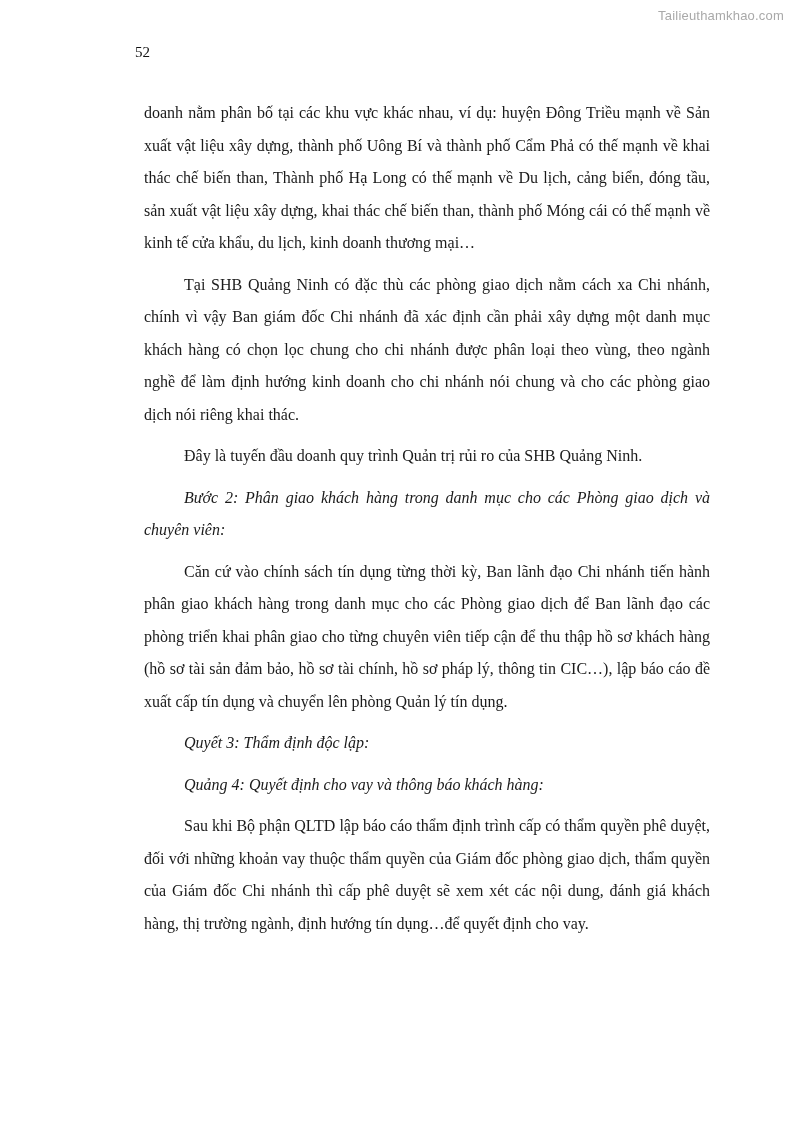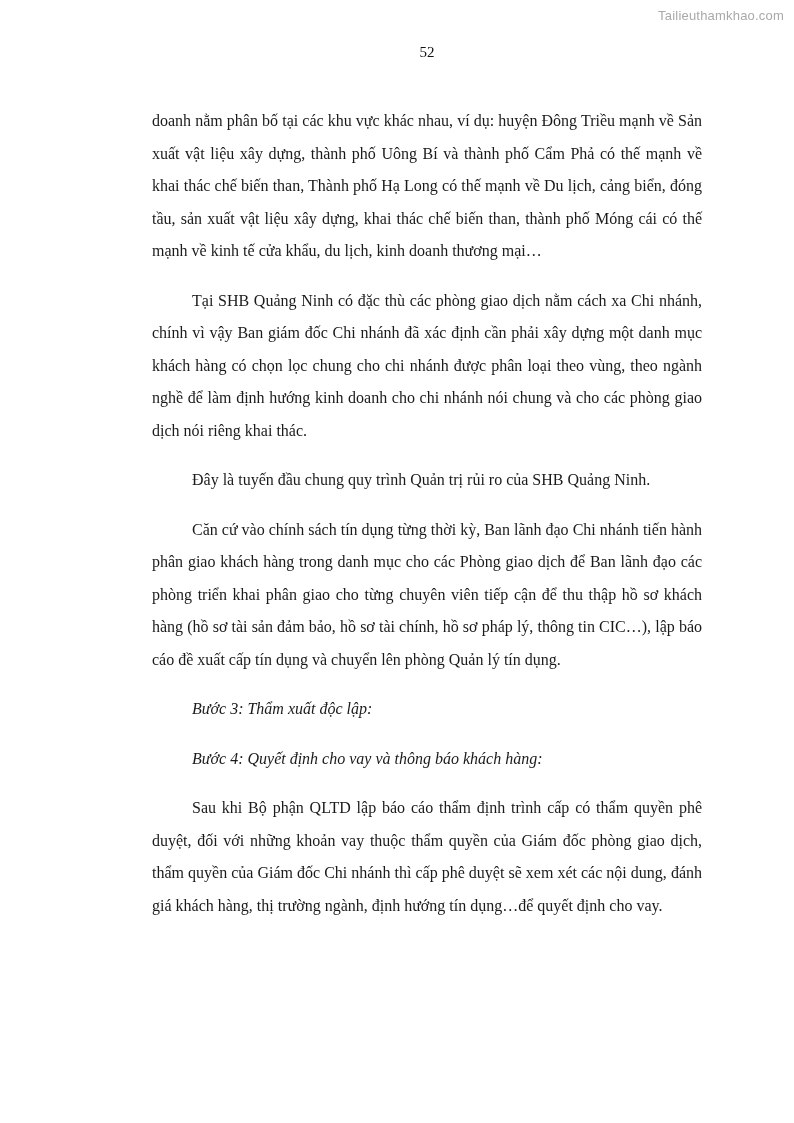--- a/index.html
+++ b/index.html
@@ -24,35 +24,35 @@
     font-size: 13px;
     color: #a9a9a9;
     letter-spacing: 0.2px;
     text-align: right;
   }
   .page-number {
     position: absolute;
     top: 44px;
     left: 135px;
     right: 75px;
-    text-align: center;
+    text-align: left;
     font-size: 15px;
     color: #111111;
   }
   .content {
     position: absolute;
     top: 88px;
     left: 135px;
     right: 75px;
     font-size: 16px;
     line-height: 32.5px;
     text-align: justify;
   }
   .content p {
-    margin: 17px;
+    margin: 9px;
     padding: 0;
   }
   .para-indent {
     text-indent: 40px;
     font-family: Liberation Serif, serif;
   }
   .para-noindent {
     text-indent: 0;
   }
   .para-italic {
@@ -64,20 +64,21 @@
 
 <div class="page">
 
   <div class="watermark">Tailieuthamkhao.com</div>
 
   <div class="page-number">52</div>
 
   <div class="content">
     <p class="para-noindent">doanh nằm phân bố tại các khu vực khác nhau, ví dụ: huyện Đông Triều mạnh về Sản xuất vật liệu xây dựng, thành phố Uông Bí và thành phố Cẩm Phả có thế mạnh về khai thác chế biến than, Thành phố Hạ Long có thế mạnh về Du lịch, cảng biển, đóng tầu, sản xuất vật liệu xây dựng, khai thác chế biến than, thành phố Móng cái có thế mạnh về kinh tế cửa khẩu, du lịch, kinh doanh thương mại…</p>
     <p class="para-indent">Tại SHB Quảng Ninh có đặc thù các phòng giao dịch nằm cách xa Chi nhánh, chính vì vậy Ban giám đốc Chi nhánh đã xác định cần phải xây dựng một danh mục khách hàng có chọn lọc chung cho chi nhánh được phân loại theo vùng, theo ngành nghề để làm định hướng kinh doanh cho chi nhánh nói chung và cho các phòng giao dịch nói riêng khai thác.</p>
-    <p class="para-indent">Đây là tuyến đầu chung quy trình Quản trị rủi ro của SHB Quảng Ninh.</p>
+    <p class="para-indent">Đây là tuyến đầu doanh quy trình Quản trị rủi ro của SHB Quảng Ninh.</p>
+    <p class="para-indent para-italic">Bước 2: Phân giao khách hàng trong danh mục cho các Phòng giao dịch và chuyên viên:</p>
     <p class="para-indent">Căn cứ vào chính sách tín dụng từng thời kỳ, Ban lãnh đạo Chi nhánh tiến hành phân giao khách hàng trong danh mục cho các Phòng giao dịch để Ban lãnh đạo các phòng triển khai phân giao cho từng chuyên viên tiếp cận để thu thập hồ sơ khách hàng (hồ sơ tài sản đảm bảo, hồ sơ tài chính, hồ sơ pháp lý, thông tin CIC…), lập báo cáo đề xuất cấp tín dụng và chuyển lên phòng Quản lý tín dụng.</p>
-    <p class="para-indent para-italic">Bước 3: Thẩm xuất độc lập:</p>
-    <p class="para-indent para-italic">Bước 4: Quyết định cho vay và thông báo khách hàng:</p>
+    <p class="para-indent para-italic">Quyết 3: Thẩm định độc lập:</p>
+    <p class="para-indent para-italic">Quảng 4: Quyết định cho vay và thông báo khách hàng:</p>
     <p class="para-indent">Sau khi Bộ phận QLTD lập báo cáo thẩm định trình cấp có thẩm quyền phê duyệt, đối với những khoản vay thuộc thẩm quyền của Giám đốc phòng giao dịch, thẩm quyền của Giám đốc Chi nhánh thì cấp phê duyệt sẽ xem xét các nội dung, đánh giá khách hàng, thị trường ngành, định hướng tín dụng…để quyết định cho vay.</p>
   </div>
 
 </div>
 
 </body></html>

